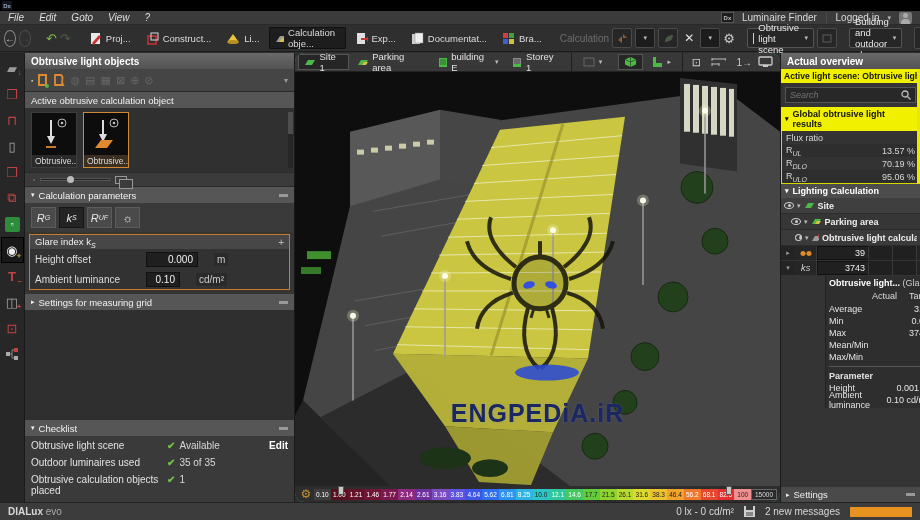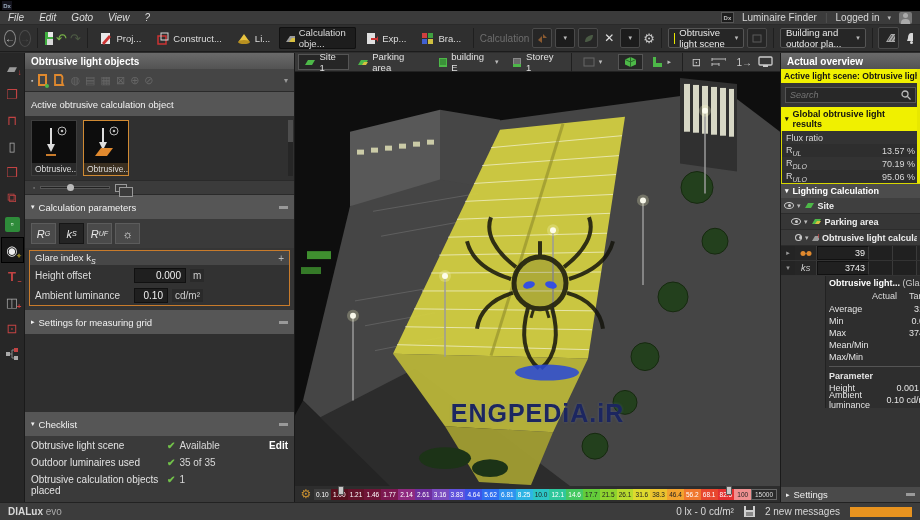--- a/index.html
+++ b/index.html
@@ -50,21 +50,21 @@
   .sico.red { color:#c24343; }
   .sico.hl { background:#181818; box-shadow:inset 0 0 0 1px #000; }
   .sico .ov { position:absolute; font-size:8px; right:2px; bottom:4px; color:#d04040; font-weight:bold; }
   .greensign { width:15px; height:15px; background:#2e8b3a; border-radius:2px; display:flex;
     align-items:center; justify-content:center; color:#eaffea; font-size:9px; }
 
   
   .lpanel { width:270px; background:#353535; border-right:1px solid #1a1a1a; display:flex; flex-direction:column; }
   .phead { height:16px; background:linear-gradient(#6a6a6a,#535353); color:#fff; font-weight:bold;
     font-size:10px; display:flex; align-items:center; padding:0 6px; }
-  .shead { height:24px; background:#565656; color:#f2f2f2; font-size:9.5px; display:flex;
+  .shead { height:16px; background:#565656; color:#f2f2f2; font-size:9.5px; display:flex;
     align-items:center; padding:0 6px; gap:4px; }
   .shead .pin { margin-left:auto; width:9px; height:3px; background:#9a9a9a; }
   .objbar { height:23px; background:#454545; display:flex; align-items:center; gap:5px; padding:0 6px;
     border-bottom:1px solid #2a2a2a; }
   .objbar .t { font-size:11px; color:#666; }
   .recttool { width:9px; height:12px; border:2px solid #e0892e; position:relative; }
   .recttool i { position:absolute; right:-4px; bottom:-4px; width:4px; height:4px; background:#4db848; border-radius:50%; }
   .thumbs { background:#303030; display:flex; gap:6px; padding:4px 2px 4px 6px; position:relative; }
   .thumb { width:46px; background:#0d0d0d; border:1px solid #3d3d3d; }
   .thumb.sel { border:1px solid #d08a33; }
@@ -82,33 +82,33 @@
   .dualrect:after { content:""; position:absolute; left:3px; top:2px; width:12px; height:8px; border:1px solid #999; background:#3b3b3b; }
   .kbtns { display:flex; gap:3px; padding:4px 6px; background:#3a3a3a; }
   .kbtn { min-width:25px; height:21px; background:#4a4a4a; border:1px solid #5c5c5c; color:#e8e8e8;
     display:flex; align-items:center; justify-content:center; font-size:11px; font-style:italic; }
   .kbtn.pressed { background:#242424; border-color:#161616; }
   .kbtn sub, .subtxt { font-size:7px; font-style:italic; }
   .orangebox { margin:2px 4px 4px 4px; border:1px solid #c87b2b; background:#323232; }
   .grptitle { height:14px; background:#474747; display:flex; align-items:center; padding:0 5px;
     color:#f0f0f0; font-size:9.5px; }
   .grptitle .plus { margin-left:auto; color:#bbb; font-size:10px; }
-  .frow { display:flex; align-items:center; height:20px; padding:0 5px; gap:4px; }
+  .frow { display:flex; align-items:center; height:20px; padding:0 5px; gap:16px; }
   .frow .lbl { width:95px; color:#ddd; }
   .val { background:#1f1f1f; border:1px solid #111; color:#f0f0f0; text-align:right; padding:1px 4px; min-width:52px; }
   .unit { background:#2a2a2a; color:#ccc; padding:1px 3px; }
   .lgap { flex:1; background:#2f2f2f; }
   .checklist { background:#3a3a3a; }
   .chrow { display:flex; padding:4px 6px 2px 6px; gap:4px; align-items:flex-start; }
   .chrow .clbl { width:132px; color:#e2e2e2; }
   .chk { color:#72c24a; font-weight:bold; }
   .edit { margin-left:auto; font-weight:bold; color:#fff; }
 
   
-  .viewport { flex:1; position:relative; background:#14b8a6; overflow:hidden; }
+  .viewport { flex:1; position:relative; background:#14b8a6; overflow:hidden;border-radius:9px; }
   .tabbar { position:absolute; top:0; left:0; right:0; height:19px; background:#383838;
     border-bottom:1px solid #222; display:flex; align-items:center; gap:2px; padding:0 3px; z-index:5; }
   .vtab { height:16px; display:flex; align-items:center; gap:4px; padding:0 6px; color:#e0e0e0; font-size:9.5px; }
   .vtab.active { background:#262626; box-shadow:inset 0 0 0 1px #555; }
   .scene { position:absolute; top:19px; bottom:16px; left:0; right:0; }
   .scene svg { width:100%; height:100%; display:block; }
   .wm { position:absolute; left:50%; transform:translateX(-50%); bottom:58px; font-size:25px; font-weight:bold;
     letter-spacing:1px; color:#1c2660; text-shadow:0 0 3px rgba(120,150,255,.25); z-index:3; }
   .scalebar { position:absolute; bottom:0; left:0; right:0; height:16px; background:#2d2d2d;
     display:flex; align-items:center; padding:0 3px; z-index:5; }
@@ -239,20 +239,27 @@
     </div>
     <div class="modebtn">
       <svg width="13" height="13">
           <rect x="2" y="1" width="8" height="11" fill="#e0e0e0"></rect>
           <path d="M6,6 L12,6 L12,4 L14,7 L12,10 L12,8 L6,8 Z" fill="#c33"></path>
         </svg>
       <span>Exp...</span>
     </div>
     <div class="modebtn">
       <svg width="13" height="13">
+          <rect x="1" y="2" width="8" height="10" fill="#cfcfcf"></rect>
+          <rect x="4" y="1" width="8" height="10" fill="#efefef" stroke="#888" stroke-width="0.5"></rect>
+        </svg>
+      <span>Documentat...</span>
+    </div>
+    <div class="modebtn">
+      <svg width="13" height="13">
           <rect x="1" y="1" width="5" height="5" fill="#d04040"></rect>
           <rect x="7" y="1" width="5" height="5" fill="#40a040"></rect>
           <rect x="1" y="7" width="5" height="5" fill="#4060d0"></rect>
           <rect x="7" y="7" width="5" height="5" fill="#d0c040"></rect>
         </svg>
       <span>Bra...</span>
     </div>
     <div class="tsep"></div>
 
     <span class="grayed">Calculation</span>

